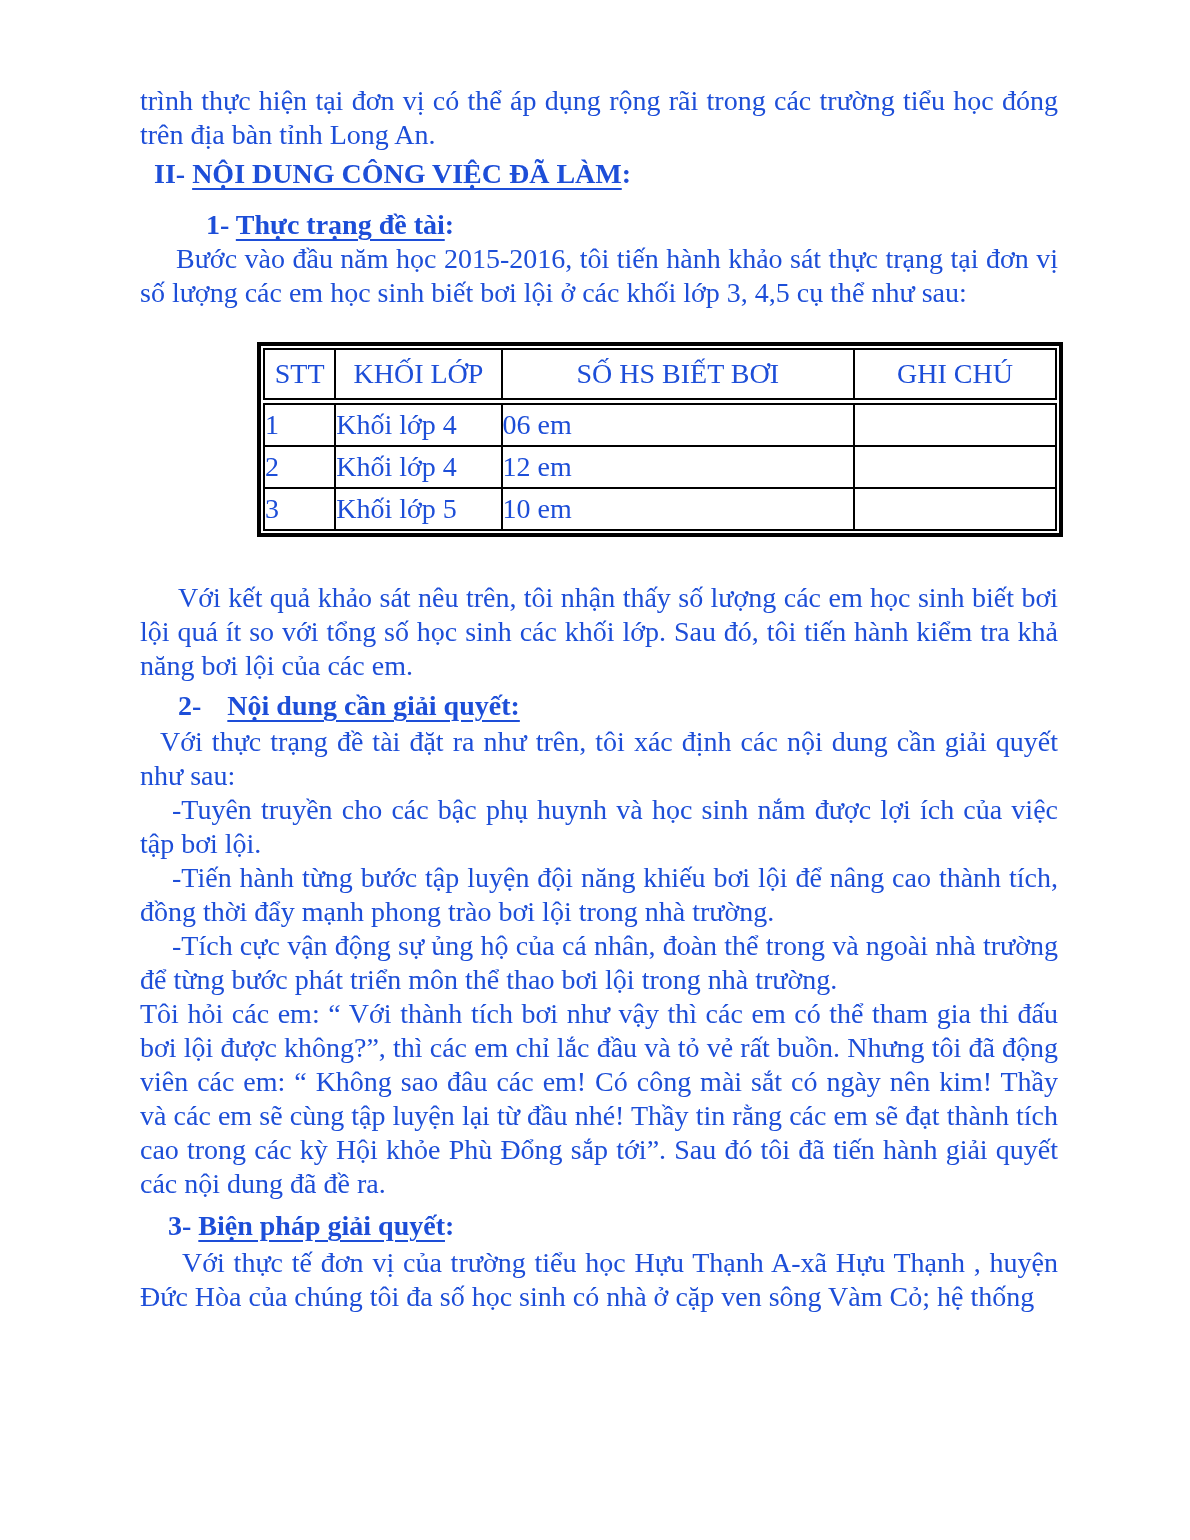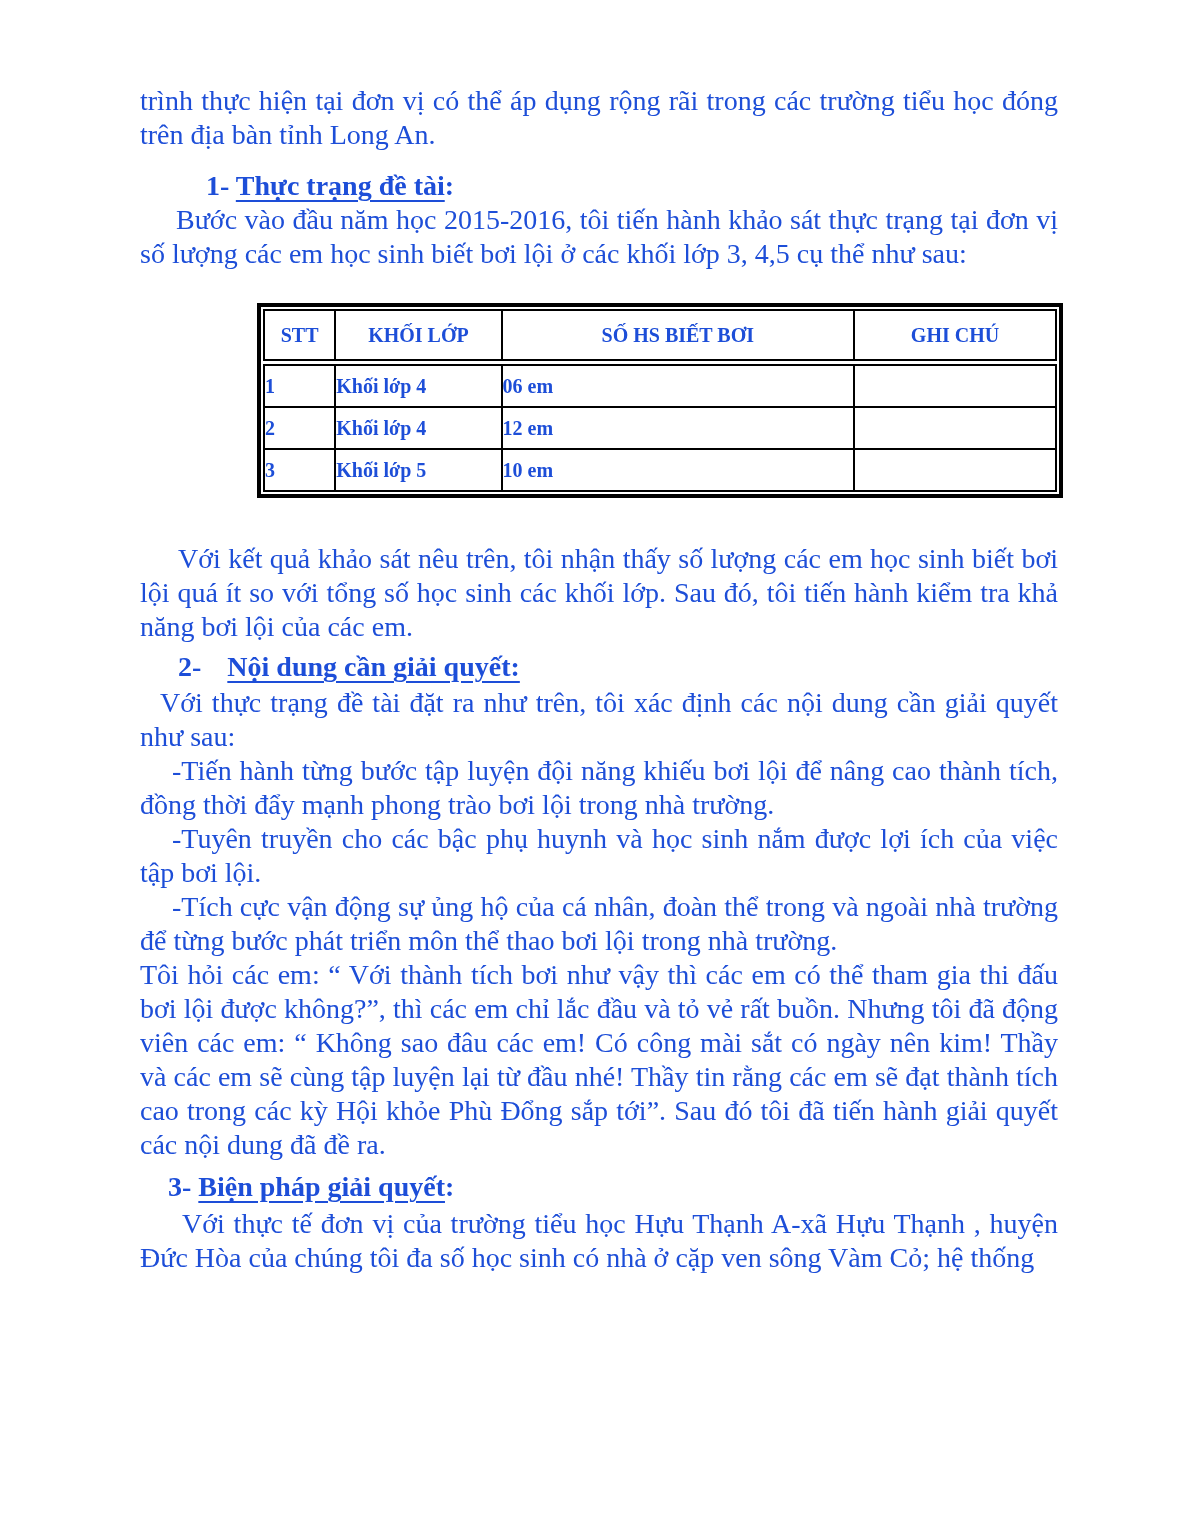--- a/index.html
+++ b/index.html
@@ -53,22 +53,22 @@
     box-sizing: border-box;
     background: #fff;
   }
   table.survey {
     border-collapse: collapse;
     width: 100%;
     table-layout: fixed;
   }
   table.survey th, table.survey td {
     border: 2px solid #000;
-    font-weight: bold;
-    font-size: 20px;
+    font-weight: normal;
+    font-size: 28px;
     padding: 0;
     overflow: hidden;
     white-space: nowrap;
   }
   table.survey th {
     height: 48px;
     text-align: center;
     vertical-align: middle;
     border-bottom: 7px double #000;
   }
@@ -84,20 +84,21 @@
   td.cell-khoi { padding-left: 18px; text-align: left; }
   td.cell-sohs { text-align: left; }
 </style>
 </head>
 <body>
 
 <div class="page">
 
   <p>trình thực hiện tại đơn vị có thể áp dụng rộng rãi trong các trường tiểu học đóng trên địa bàn tỉnh Long An.</p>
 
+  <p class="heading h-ii"><span class="bold">II-</span><span> </span><span class="bold uline">NỘI DUNG CÔNG VIỆC ĐÃ LÀM</span><span class="bold">:</span></p>
 
   <p class="heading h-1"><span class="bold">1-</span><span> </span><span class="bold uline">Thực trạng đề tài</span><span class="bold">:</span></p>
 
   <p class="ind-36">Bước vào đầu năm học 2015-2016, tôi tiến hành khảo sát thực trạng tại đơn vị số lượng các em học sinh biết bơi lội ở các khối lớp 3, 4,5 cụ thể như sau:</p>
 
   <div class="table-outer">
     <table class="survey">
       <colgroup>
         <col class="col-stt">
           <col class="col-khoi">
@@ -135,23 +136,23 @@
     </table>
   </div>
 
   <p class="ind-38">Với kết quả khảo sát nêu trên, tôi nhận thấy số lượng các em học sinh biết bơi lội quá ít so với tổng số học sinh các khối lớp. Sau đó, tôi tiến hành kiểm tra khả năng bơi lội của các em.</p>
 
 
   <p class="heading h-2"><span class="bold prefix">2-</span><span class="bold uline">Nội dung cần giải quyết:</span></p>
 
   <p class="ind-20">Với thực trạng đề tài đặt ra như trên, tôi xác định các nội dung cần giải quyết như sau:</p>
 
+  <p class="ind-32">-Tuyên truyền cho các bậc phụ huynh và học sinh nắm được lợi ích của việc tập bơi lội.</p>
+
   <p class="ind-32">-Tiến hành từng bước tập luyện đội năng khiếu bơi lội để nâng cao thành tích, đồng thời đẩy mạnh phong trào bơi lội trong nhà trường.</p>
-
-  <p class="ind-32">-Tuyên truyền cho các bậc phụ huynh và học sinh nắm được lợi ích của việc tập bơi lội.</p>
 
   <p class="ind-32">-Tích cực vận động sự ủng hộ của cá nhân, đoàn thể trong và ngoài nhà trường để từng bước phát triển môn thể thao bơi lội trong nhà trường.</p>
 
 
   <p>Tôi hỏi các em: “ Với thành tích bơi như vậy thì các em có thể tham gia thi đấu bơi lội được không?”, thì các em chỉ lắc đầu và tỏ vẻ rất buồn. Nhưng tôi đã động viên các em: “ Không sao đâu các em! Có công mài sắt có ngày nên kim! Thầy và các em sẽ cùng tập luyện lại từ đầu nhé! Thầy tin rằng các em sẽ đạt thành tích cao trong các kỳ Hội khỏe Phù Đổng sắp tới”. Sau đó tôi đã tiến hành giải quyết các nội dung đã đề ra.</p>
 
   <p class="heading h-3"><span class="bold">3-</span><span> </span><span class="bold uline">Biện pháp giải quyết</span><span class="bold">:</span></p>
 
   <p class="ind-42">Với thực tế đơn vị của trường tiểu học Hựu Thạnh A-xã Hựu Thạnh , huyện Đức Hòa của chúng tôi đa số học sinh có nhà ở cặp ven sông Vàm Cỏ; hệ thống</p>
 

